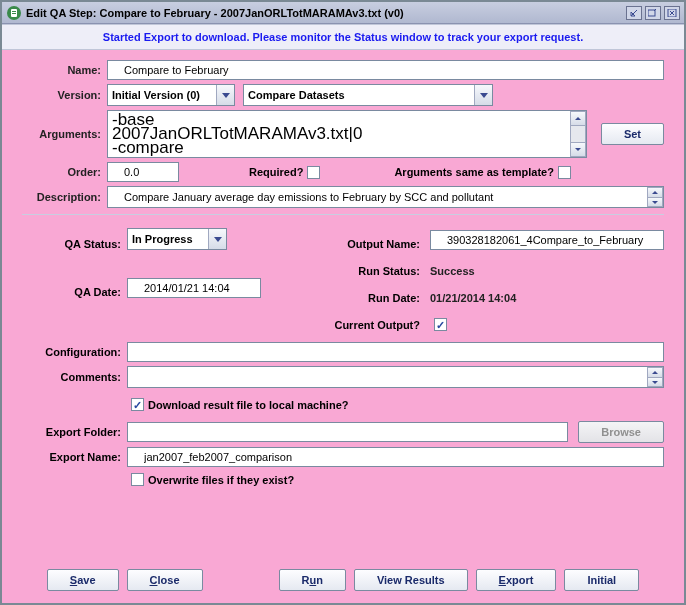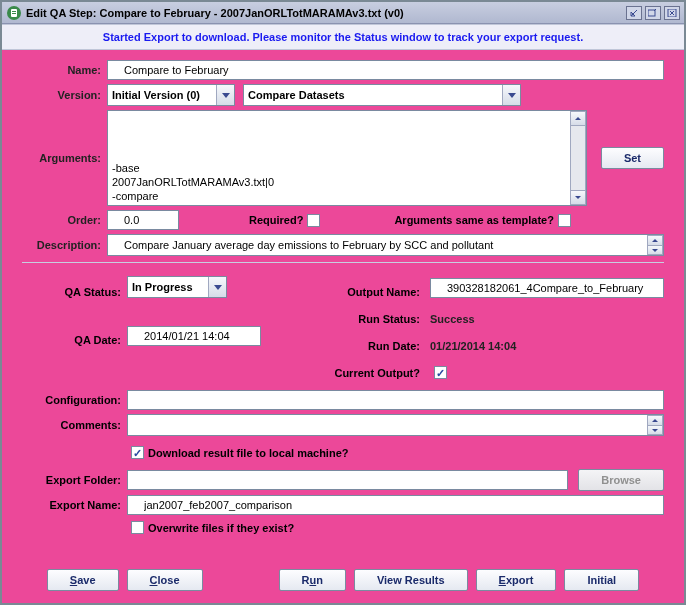--- a/index.html
+++ b/index.html
@@ -7,21 +7,21 @@
     margin: 0;
     font-family: Tahoma, Arial, sans-serif;
     font-size: 11px;
     background: #fff;
     color: #000;
   }
   .window {
     width: 686px;
     height: 605px;
     border: 2px solid #7a8994;
-    background: #ec4899;
+    background: #f9a8d4;
     display: flex;
     flex-direction: column;
   }
   .titlebar {
     height: 22px;
     background: linear-gradient(#c8cee0, #b0b8d0);
     display: flex;
     align-items: center;
     padding: 0 4px;
     border-bottom: 1px solid #8a92b0;
@@ -109,25 +109,24 @@
     border: 1px solid #7a8aa0;
     background: #fff;
     display: flex;
   }
   .textarea {
     flex: 1;
     border: none;
     height: 46px;
     padding: 2px 4px;
     font-family: inherit;
-    font-size: 11px;
+    font-size: 17px;
     resize: none;
     overflow: hidden;
     line-height: 14px;
-    margin-top: 48px;
   }
   .scroll { width: 16px; display: flex; flex-direction: column; }
   .scroll-btn {
     height: 15px;
     background: linear-gradient(#f6f8fc, #d6dce8);
     border: 1px solid #a0a8c0;
     display: flex; align-items: center; justify-content: center;
     cursor: pointer;
   }
   .scroll-track { flex: 1; background: #e6e8ee; border-left: 1px solid #a0a8c0; border-right: 1px solid #a0a8c0;}
@@ -246,21 +245,21 @@
 
     <div class="row">
       <span class="lbl">Version:</span>
       <div class="combo" style="width:128px">
         <span class="combo-text">Initial Version (0)</span>
         <span class="combo-btn">
             <span class="tri-down"></span>
           </span>
       </div>
       <div style="width:8px"></div>
-      <div class="combo" style="width:278px">
+      <div class="combo" style="width:250px">
         <span class="combo-text">Compare Datasets</span>
         <span class="combo-btn">
             <span class="tri-down"></span>
           </span>
       </div>
     </div>
 
     <div class="row" style="align-items:center">
       <span class="lbl">Arguments:</span>
       <div class="textarea-wrap" style="flex:1">

